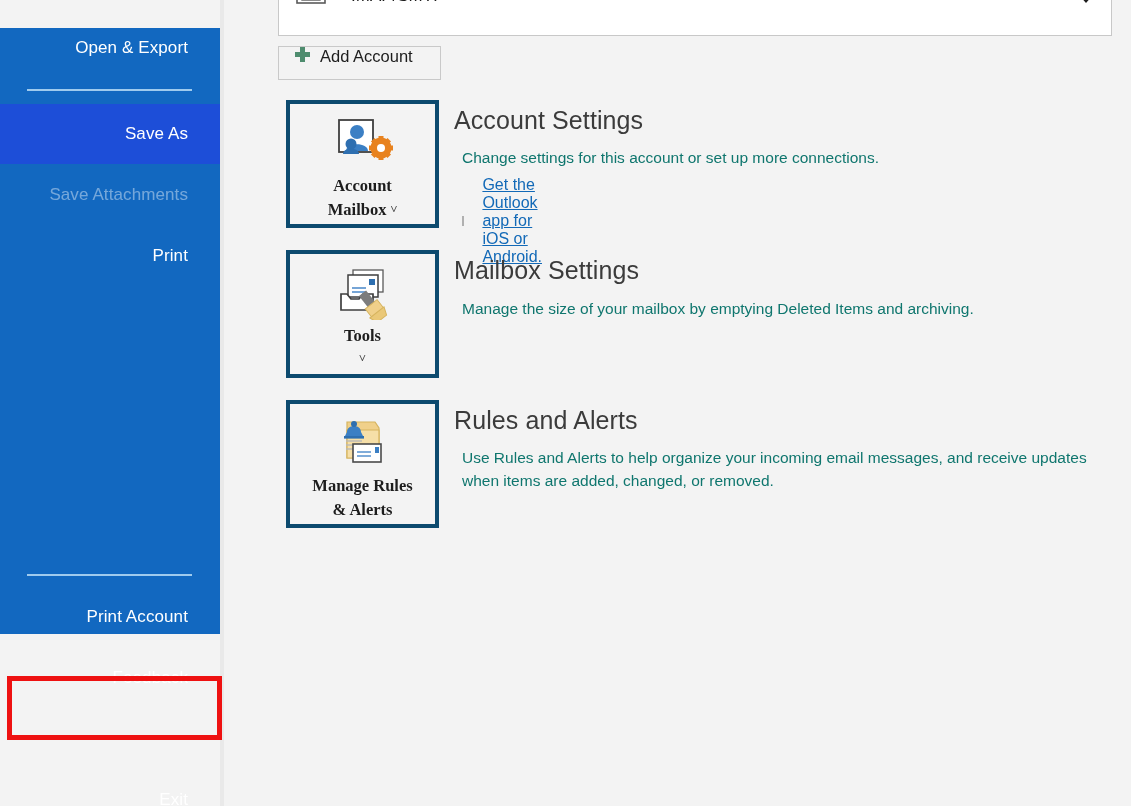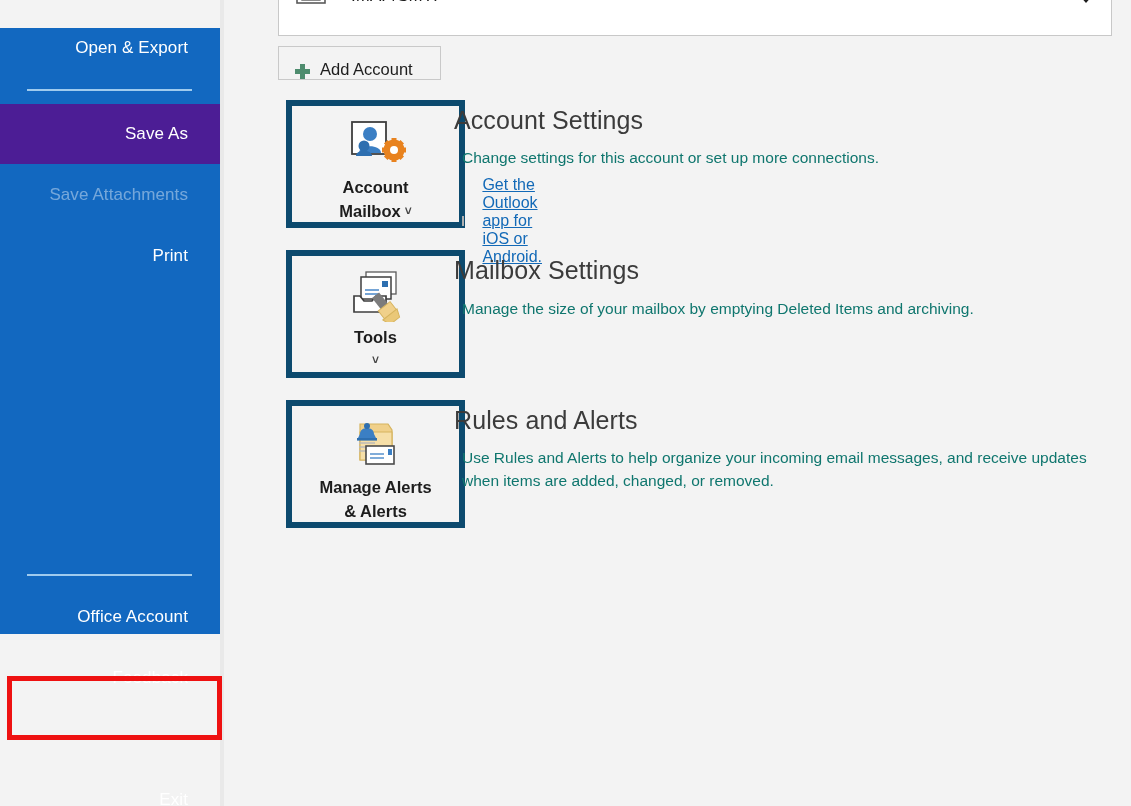--- a/index.html
+++ b/index.html
@@ -24,21 +24,21 @@
     position:absolute;left:224px;top:0;width:6px;height:806px;
     background:#f3f3f3;
   }
   .nav-item{
     position:absolute;left:0;width:220px;height:60px;
     display:flex;align-items:center;justify-content:flex-end;
     box-sizing:border-box;padding-right:32px;
     color:#ffffff;font-size:17px;letter-spacing:.1px;
     cursor:pointer;
   }
-  .nav-item.selected{background:#4c1d95;}
+  .nav-item.selected{background:#1d4ed8;}
   .nav-item.disabled{color:#ffffff;opacity:.42;cursor:default;}
   .nav-divider{
     position:absolute;left:27px;width:165px;height:2px;
     background:#9fcbee;
   }
   
   #options-highlight{
     position:absolute;left:7px;top:676px;width:215px;height:64px;
     border:5px solid #ee1111;box-sizing:border-box;
     pointer-events:none;
@@ -57,38 +57,39 @@
     margin-left:12px;font-size:17px;color:#1d1d1d;
   }
   #account-chevron{
     position:absolute;right:18px;top:38px;width:0;height:0;
     border-left:7px solid transparent;border-right:7px solid transparent;
     border-top:8px solid #1d1d1d;
   }
   #add-account{
     position:absolute;left:48px;top:46px;width:163px;height:34px;
     background:#f3f3f3;border:1px solid #c9c9c9;box-sizing:border-box;
-    display:flex;align-items:flex-end;cursor:pointer;
+    display:flex;align-items:flex-start;cursor:pointer;
   }
   #add-account .plus{
     margin-left:16px;width:15px;height:15px;position:relative;
   }
   #add-account .plus:before,#add-account .plus:after{
     content:"";position:absolute;background:#4e8c6e;
   }
   #add-account .plus:before{left:0;top:5px;width:15px;height:5px;}
   #add-account .plus:after{left:5px;top:0;width:5px;height:15px;}
   #add-account .lbl{margin-left:10px;font-size:16.5px;color:#1d1d1d;}
 
   .section{position:absolute;left:0;}
   .tile{
-    position:absolute;left:56px;width:179px;
-    border:6px solid #0c4a6e;box-sizing:border-box;background:transparent;
+    position:absolute;left:56px;width:153px;
+    border:4px solid #0c4a6e;box-sizing:border-box;background:transparent;
     display:flex;flex-direction:column;align-items:center;
     cursor:pointer;
+    font-family:Liberation Serif, serif;
   }
   .tile .tile-icon{margin-top:14px;}
   .tile .tile-label{
     font-size:16.5px;color:#1d1d1d;text-align:center;line-height:1.45;
     font-weight:600;
   }
   .tile .tile-chev{
     display:inline-block;margin-left:4px;color:#444;font-size:12px;
     position:relative;top:-2px;
   }
@@ -124,21 +125,21 @@
     <span>Save As</span>
   </div>
   <div class="nav-item disabled" style="top:137px">
     <span>Save Attachments</span>
   </div>
   <div class="nav-item" style="top:198px">
     <span>Print</span>
   </div>
   <div class="nav-divider" style="top:546px"></div>
   <div class="nav-item" style="top:559px">
-    <span>Office Account</span>
+    <span>Print Account</span>
   </div>
   <div class="nav-item" style="top:620px">
     <span>Feedback</span>
   </div>
   <div class="nav-item" style="top:742px">
     <span>Exit</span>
   </div>
 </div>
 <div id="sidebar-edge"></div>
 <div id="sidebar-edge2"></div>
@@ -241,21 +242,21 @@
             <line x1="5" y1="27" x2="21" y2="27" stroke="#b9b9b9" stroke-width="1.4"></line>
             <line x1="5" y1="31" x2="21" y2="31" stroke="#b9b9b9" stroke-width="1.4"></line>
           </g>
           <rect x="20" y="26" width="28" height="18" fill="#ffffff" stroke="#4a4a4a" stroke-width="1.6"></rect>
           <rect x="42" y="29" width="4" height="6" fill="#3b7fc4"></rect>
           <line x1="24" y1="34" x2="38" y2="34" stroke="#3b7fc4" stroke-width="1.3"></line>
           <line x1="24" y1="38" x2="38" y2="38" stroke="#3b7fc4" stroke-width="1.3"></line>
         </svg>
       </div>
       <div class="tile-label">
-        <span>Manage Alerts</span><br>
+        <span>Manage Rules</span><br>
         <span>&amp; Alerts</span>
       </div>
     </div>
     <div class="sec-title" style="top:406px">Rules and Alerts</div>
     <div class="sec-desc" style="top:446px;width:650px">Use Rules and Alerts to help organize your incoming email messages, and receive updates when items are added, changed, or removed.</div>
   </div>
 
 </div>
 
 </body></html>

